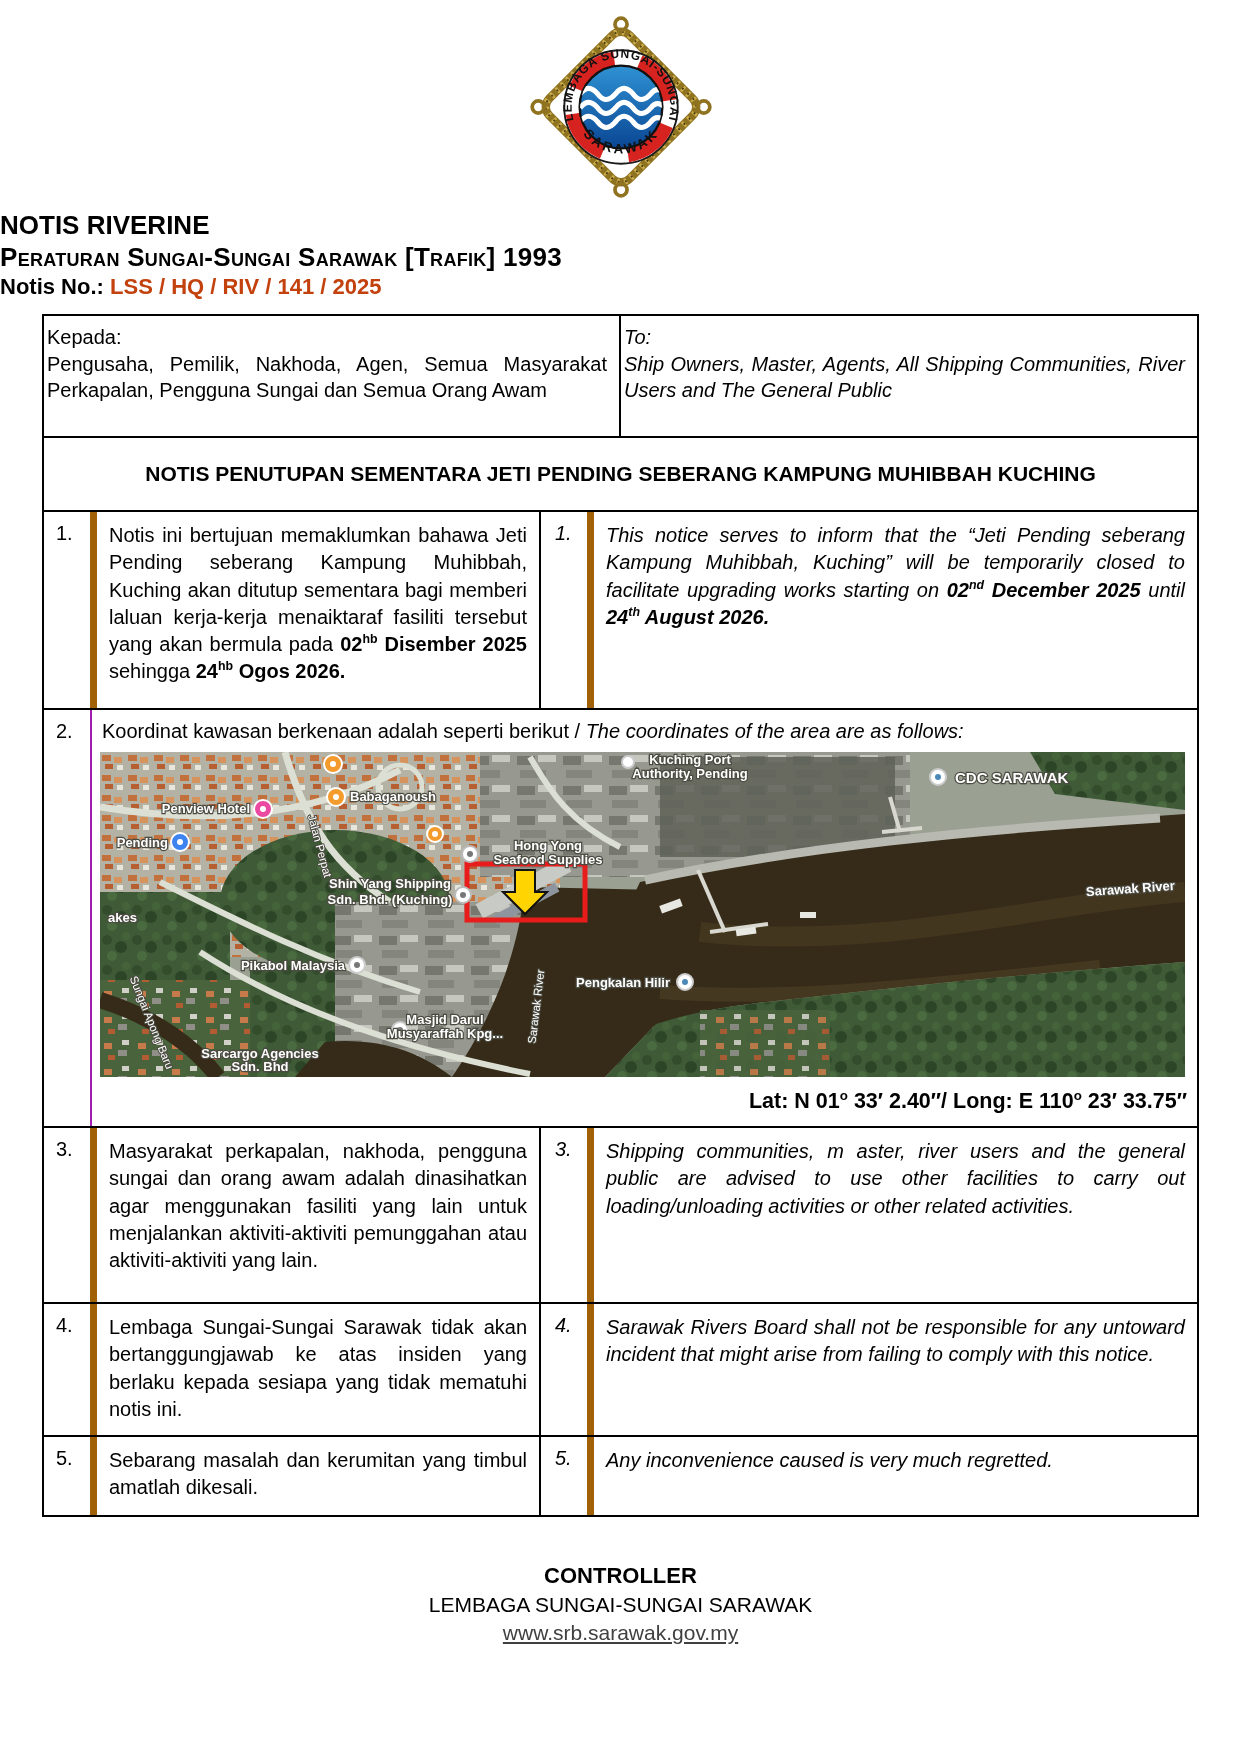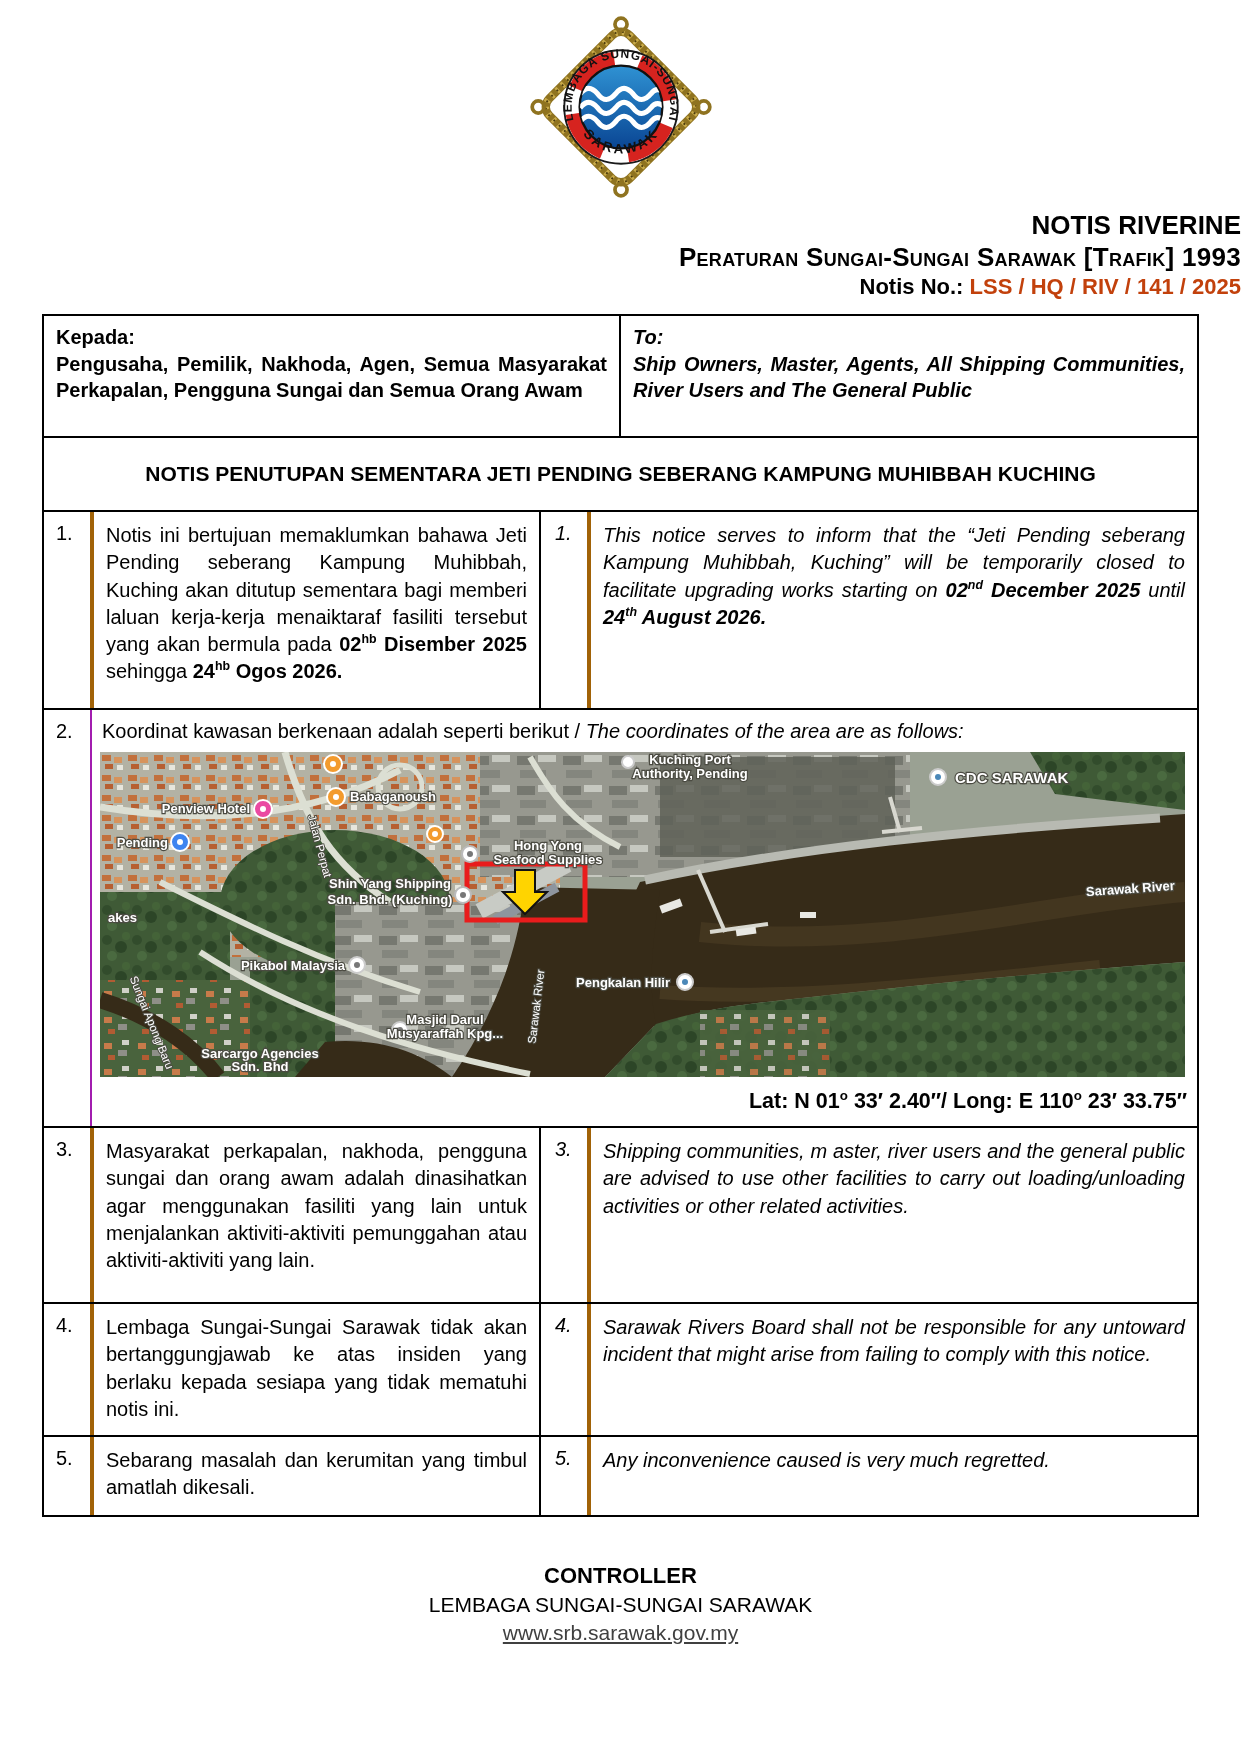--- a/index.html
+++ b/index.html
@@ -8,46 +8,46 @@
     width:1241px;
     font-family:"Liberation Sans", sans-serif;
     color:#000;
   }
   .page { position:relative; width:1241px; height:1755px; padding-top:14px; overflow:hidden; }
 
   
   .logo-wrap { width:192px; height:186px; margin:0 auto; }
   .logo-wrap svg { width:100%; height:100%; display:block; }
 
-  .title-block { text-align:right; margin-top:10px; line-height:1.22; }
+  .title-block { text-align:left; margin-top:10px; line-height:1.22; }
   .doc-title { font-size:26px; font-weight:bold; }
   .doc-subtitle { font-size:26px; font-weight:bold; font-variant:small-caps; letter-spacing:.3px; }
   .doc-noticeno { font-size:22px; font-weight:bold; margin-top:1px; }
   .doc-noticeno .blue { color:#c2410c; }
 
   
   .ntable { width:1157px; margin:13px auto 0; border:2px solid #000; }
   .nrow { display:grid; border-top:2px solid #000; }
   .nrow:first-child { border-top:none; }
 
   .rowA { grid-template-columns:575px 1fr; min-height:120px; }
-  .cellA { padding:8px 12px 12px 12px; font-size:20px; line-height:1.33;font-weight:bold; }
+  .cellA { padding:8px 12px 12px 3px; font-size:20px; line-height:1.33; }
   .cellA p { text-align:justify; }
   .cellA.en { border-left:2px solid #000; font-style:italic; }
 
   .rowB { display:block; text-align:center; font-weight:bold; font-size:21px; padding:24px 8px; }
 
   .row4 { grid-template-columns:46px 449px 48px 1fr; }
   .row4.r1 { min-height:198px; }
   .row4.r3 { min-height:176px; }
   .row4.r4 { min-height:98px; }
   .row4.r5 { min-height:80px; }
   .cell-num { padding:10px 0 0 12px; font-size:20px; }
   .cell-num.en { font-style:italic; border-left:2px solid #000; padding-left:14px; }
-  .cell-text { border-left:4px solid #a16207; padding:10px 12px 12px 12px; font-size:20px; line-height:1.36; text-align:justify; }
+  .cell-text { border-left:7px solid #a16207; padding:10px 12px 12px 12px; font-size:20px; line-height:1.36; text-align:justify; }
   .cell-text.en { font-style:italic; }
   .sup { font-size:.62em; vertical-align:super; line-height:0; }
 
   .rowD { grid-template-columns:46px 1fr; }
   .map-cell { border-left:2px solid #a21caf; padding:9px 10px 8px 8px; }
   .map-intro { font-size:20px; padding:1px 2px 9px 2px; }
   .map-intro .en { font-style:italic; }
   .map-frame { width:1085px; height:325px; }
   .map-frame svg { width:100%; height:100%; display:block; }
   .coords { text-align:right; font-weight:bold; font-size:21.5px; padding:12px 0 4px 0; }

